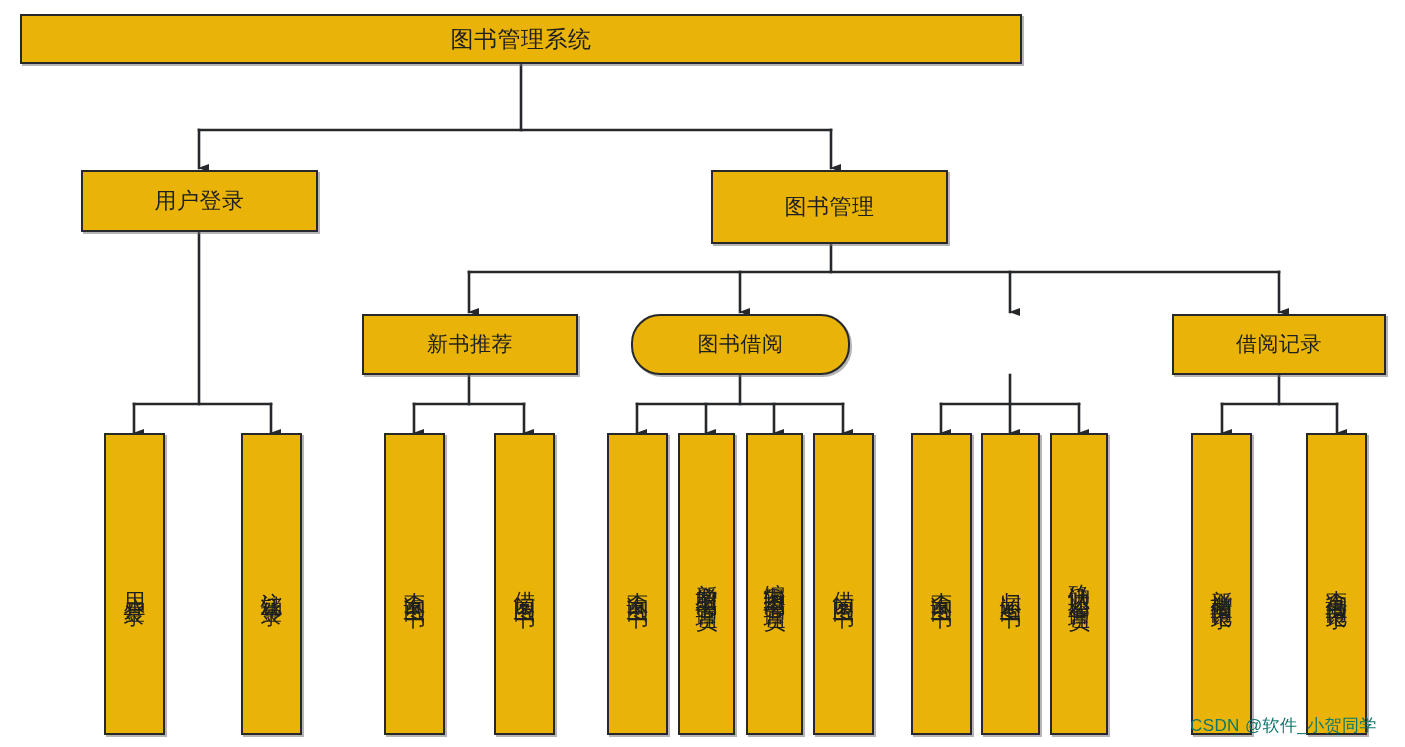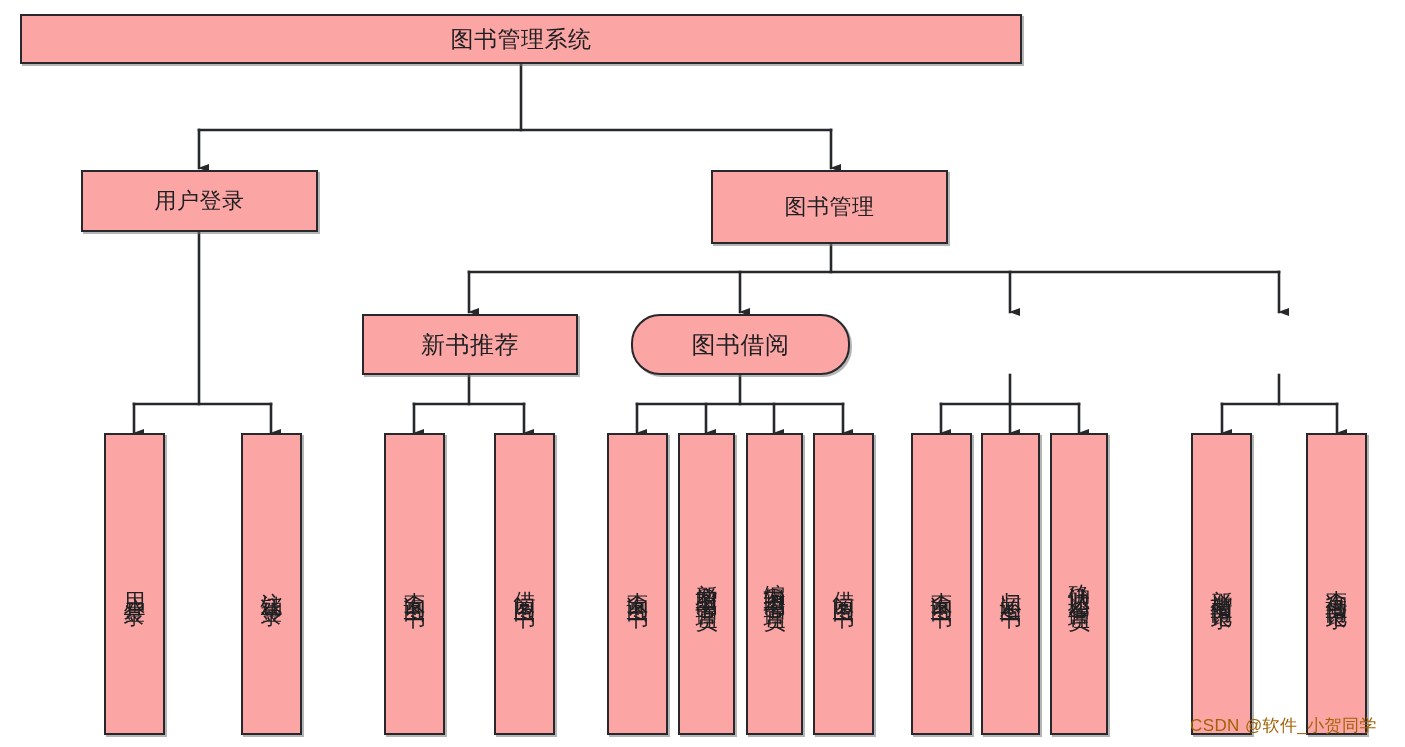--- a/index.html
+++ b/index.html
@@ -21,21 +21,21 @@
   #diagram-svg {
     position: absolute;
     left: 0;
     top: 0;
     width: 1405px;
     height: 747px;
   }
   .node-box {
     position: absolute;
     box-sizing: border-box;
-    background: #fca5a5;
+    background: #eab308;
     border: 2px solid #26282b;
     box-shadow: 2px 2px 0 rgba(120,120,122,0.55);
     display: flex;
     align-items: center;
     justify-content: center;
     overflow: hidden;
   }
   .node-label {
     color: #1d1f21;
     text-align: center;
@@ -43,21 +43,21 @@
     white-space: nowrap;
     letter-spacing: 0.5px;
   }
   .node-root .node-label {
     font-size: 23px;
   }
   .node-l2 .node-label {
     font-size: 22px;
   }
   .node-l3 .node-label {
-    font-size: 24px;
+    font-size: 21px;
   }
   .node-leaf {
     align-items: center;
     justify-content: center;
   }
   .node-leaf .node-label {
     writing-mode: vertical-rl;
     text-orientation: upright;
     font-size: 22px;
     letter-spacing: 5px;
@@ -66,21 +66,21 @@
     max-height: 278px;
   }
   .node-leaf.leaf-tall .node-label {
     letter-spacing: 4px;
   }
   .watermark {
     position: absolute;
     left: 1190px;
     top: 714px;
     font-size: 17px;
-    color: #a16207;
+    color: #0f766e;
     white-space: nowrap;
     letter-spacing: 0.4px;
     pointer-events: none;
   }
 </style>
 </head>
 <body>
 
 <div id="diagram-root">
 
@@ -149,20 +149,23 @@
 
   <div class="node-box node-l3" style="left:362px; top:314px; width:216px; height:61px;">
     <span class="node-label">新书推荐</span>
   </div>
 
   <div class="node-box node-l3" style="left:631px; top:314px; width:219px; height:61px;border-radius:29px;">
     <span class="node-label">图书借阅</span>
   </div>
 
 
+  <div class="node-box node-l3" style="left:1172px; top:314px; width:214px; height:61px;">
+    <span class="node-label">借阅记录</span>
+  </div>
 
   <div class="node-box node-leaf" style="left:104px; top:433px; width:61px; height:302px;">
     <span class="node-label">用户登录</span>
   </div>
 
   <div class="node-box node-leaf" style="left:241px; top:433px; width:61px; height:302px;">
     <span class="node-label">注销登录</span>
   </div>
 
   <div class="node-box node-leaf" style="left:384px; top:433px; width:61px; height:302px;">

